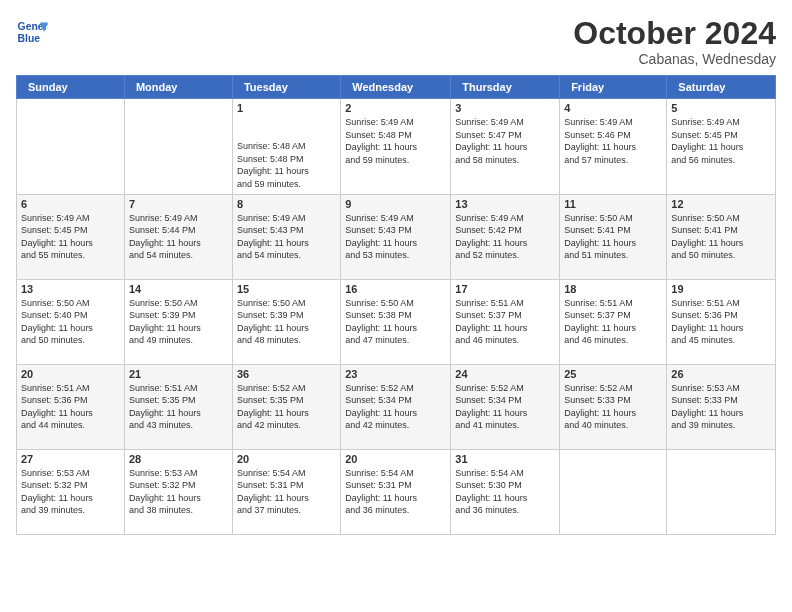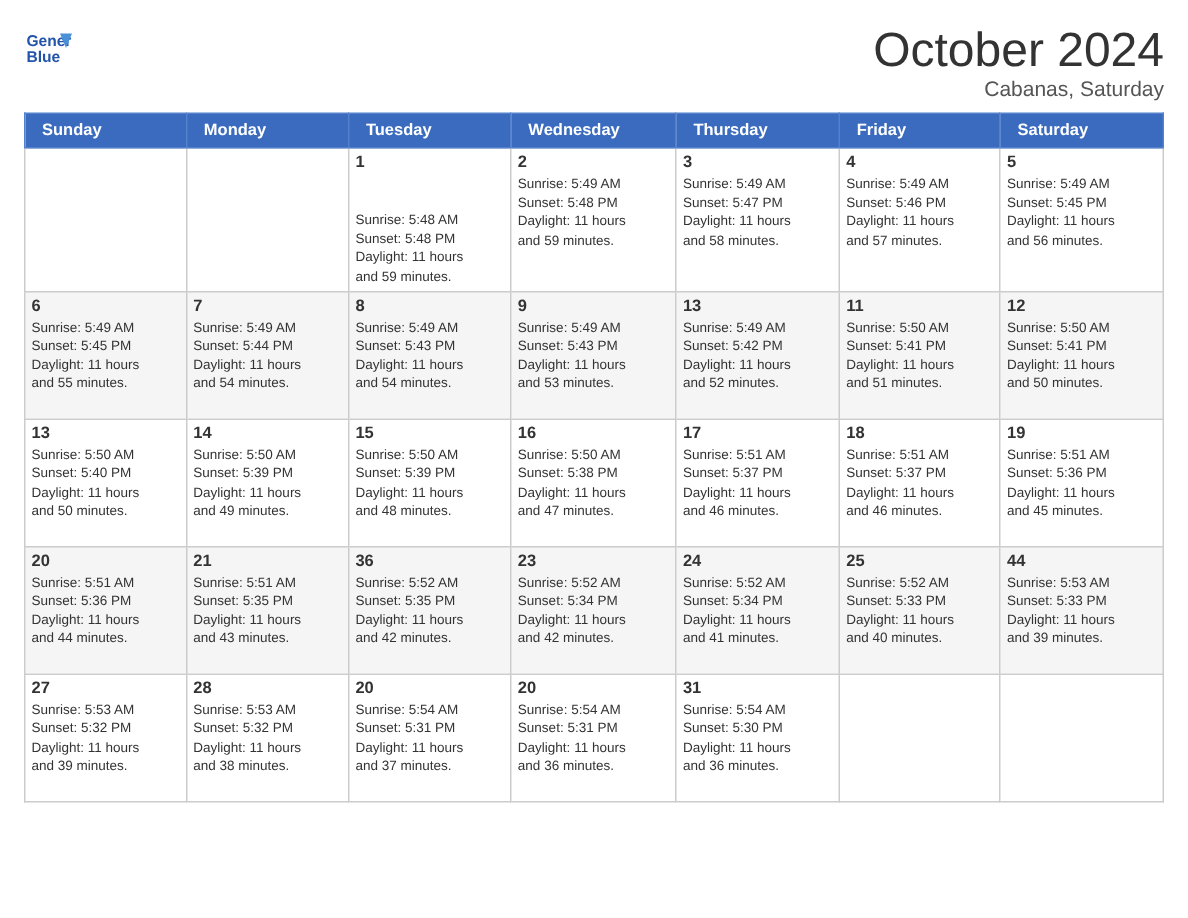--- a/index.html
+++ b/index.html
@@ -29,21 +29,21 @@
     }
     .logo-icon {
       width: 32px;
       height: 32px;
     }
     .title-block {
       text-align: right;
     }
     .month-title {
       font-size: 32px;
-      font-weight: normal;
+      font-weight: bold;
       color: #333;
       line-height: 1.1;
     }
     .location {
       font-size: 14px;
       color: #555;
     }
     .calendar {
       width: 100%;
       border-collapse: collapse;
@@ -96,21 +96,21 @@
   <div class="header">
     <div class="logo">
       <svg class="logo-icon" viewBox="0 0 40 40">
         <text x="2" y="18" font-family="Arial" font-weight="bold" font-size="13" fill="#2255aa">General</text>
         <text x="2" y="32" font-family="Arial" font-weight="bold" font-size="13" fill="#2255aa">Blue</text>
         <polygon points="30,8 40,8 35,20" fill="#4a90d9"></polygon>
       </svg>
     </div>
     <div class="title-block">
       <div class="month-title">October 2024</div>
-      <div class="location">Cabanas, Saturday</div>
+      <div class="location">Cabanas, Wednesday</div>
     </div>
   </div>
 
   <table class="calendar">
     <thead>
       <tr>
 
       <th>Sunday</th>
           <th>Monday</th>
           <th>Tuesday</th>
@@ -299,21 +299,21 @@
 and 41 minutes.</div>
           </td>
           <td>
             <span class="day-num">25</span>
             <div class="cell-content" style="white-space: pre-line;">Sunrise: 5:52 AM
 Sunset: 5:33 PM
 Daylight: 11 hours
 and 40 minutes.</div>
           </td>
           <td>
-            <span class="day-num">44</span>
+            <span class="day-num">26</span>
             <div class="cell-content" style="white-space: pre-line;">Sunrise: 5:53 AM
 Sunset: 5:33 PM
 Daylight: 11 hours
 and 39 minutes.</div>
           </td>
         </tr>
         <tr>
           <td>
             <span class="day-num">27</span>
             <div class="cell-content" style="white-space: pre-line;">Sunrise: 5:53 AM

